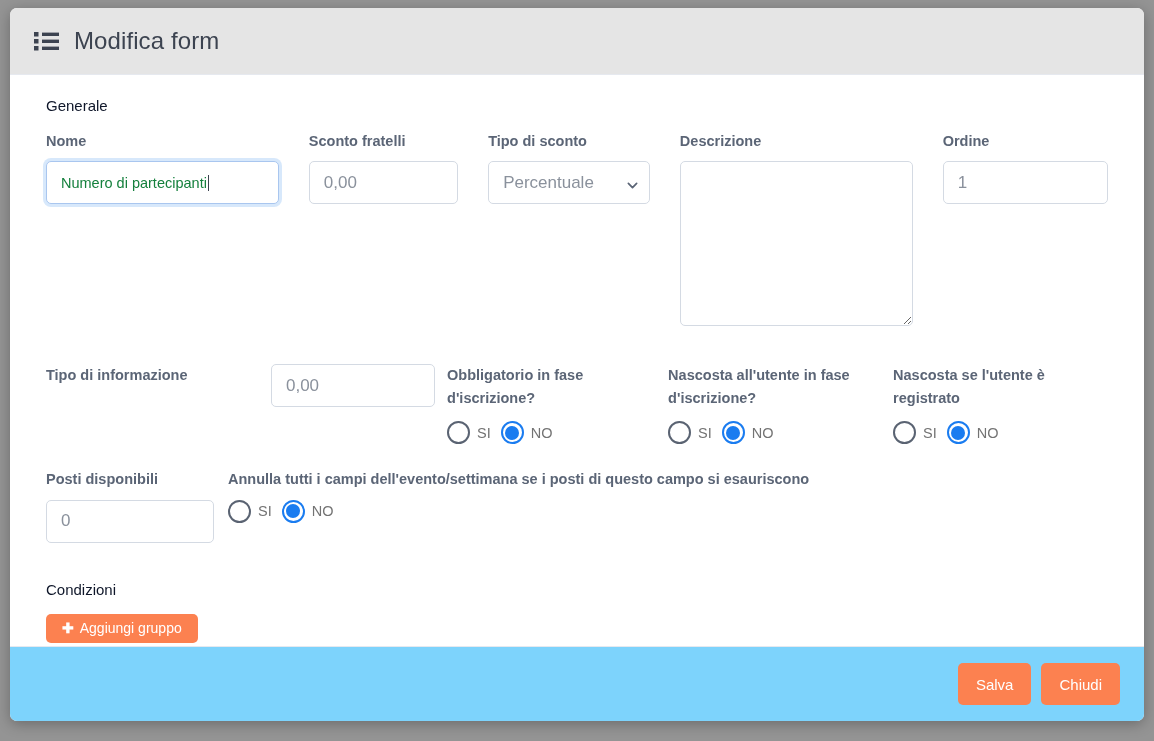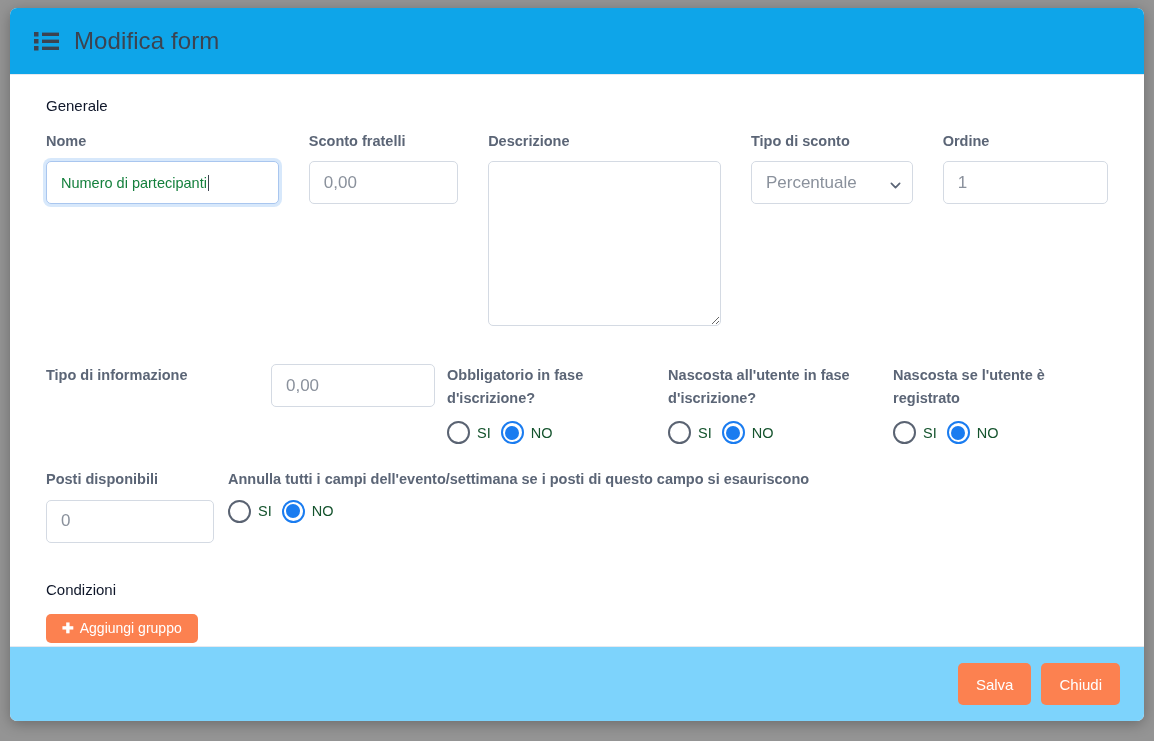--- a/index.html
+++ b/index.html
@@ -29,21 +29,21 @@
     box-shadow: 0 3px 14px rgba(0,0,0,0.28);
     display: flex; flex-direction: column;
     overflow: hidden;
   }
 
   .modal-header {
     height: 67px; flex: 0 0 67px;
     display: flex; align-items: center;
     padding: 0 24px;
     border-bottom: 1px solid #e6e9ef;
-    background: #0ea5e9;
+    background: #e5e5e5;
   }
   .list-icon { width: 26px; height: 22px; margin-right: 14px; flex: 0 0 auto; }
   .modal-title {
     font-size: 24px; color: #3c4350; font-weight: 400; letter-spacing: .1px;
   }
 
   .modal-body {
     flex: 1 1 auto;
     padding: 22px 36px 10px 36px;
     overflow: hidden;
@@ -145,21 +145,21 @@
     border: 2px solid #1a7cf0;
     background: #fff;
   }
   .radio.checked::after {
     content: "";
     position: absolute; left: 2.5px; top: 2.5px;
     width: 14px; height: 14px; border-radius: 50%;
     background: #1a7cf0;
   }
   .radio-label {
-    font-size: 14.5px; color: #14532d; margin-left: 7px;
+    font-size: 14.5px; color: #737373; margin-left: 7px;
   }
 
   
   .btn-orange {
     background: #fc8150;
     color: #fff;
     border: none;
     border-radius: 5px;
     font-size: 14px;
     font-family: "Liberation Sans", sans-serif;
@@ -216,39 +216,39 @@
           <span>Numero di partecipanti</span>
             <span class="caret"></span>
         </div>
       </div>
 
       <div class="col c-sconto">
         <div class="field-label">Sconto fratelli</div>
         <input class="ctl" type="text" placeholder="0,00" style="">
       </div>
 
-      <div class="col c-descr">
-        <div class="field-label">Descrizione</div>
-        <textarea class="ctl" placeholder="" style=""></textarea>
-      </div>
-
       <div class="col c-tipo">
         <div class="field-label">Tipo di sconto</div>
         <div class="select-wrap">
           <select class="ctl">
             <option>Percentuale</option>
           </select>
           <span class="chev">
             <svg width="11" height="11" viewBox="0 0 12 12">
                 <path d="M1.5 3.8 L6 8.3 L10.5 3.8" stroke="#5b6576" stroke-width="1.9" fill="none" stroke-linecap="round" stroke-linejoin="round"></path>
               </svg>
           </span>
         </div>
       </div>
 
+      <div class="col c-descr">
+        <div class="field-label">Descrizione</div>
+        <textarea class="ctl" placeholder="" style=""></textarea>
+      </div>
+
       <div class="col c-ordine">
         <div class="field-label">Ordine</div>
         <input class="ctl" type="text" value="1" style="">
       </div>
     </div>
 
     
     <div class="row2">
 
       <div class="c-info">

